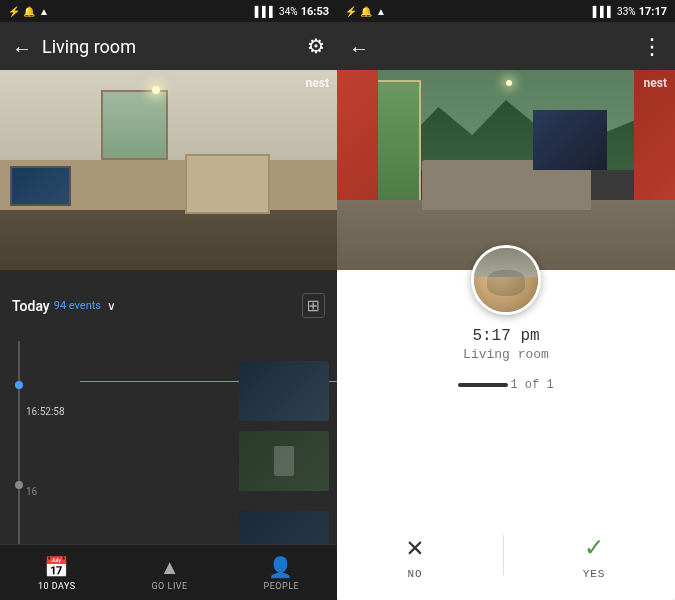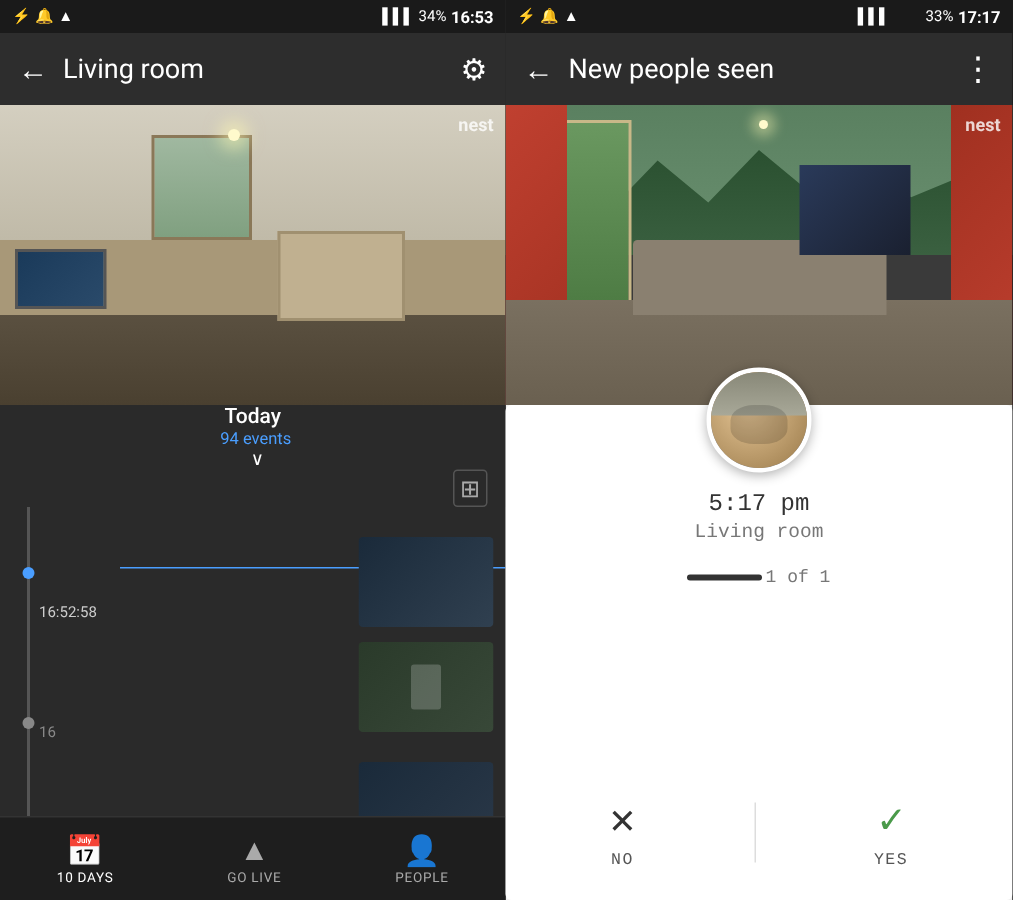--- a/index.html
+++ b/index.html
@@ -134,23 +134,22 @@
     .timeline-section {
       flex: 1;
       background: #2a2a2a;
       position: relative;
       overflow: hidden;
     }
 
     .timeline-header {
       display: flex;
       align-items: center;
-      padding: 0 12px;
+      padding: 23px 12px;
       background: #2a2a2a;
-      flex-direction: column;
     }
 
     .timeline-title {
       color: #fff;
       font-size: 14px;
       font-weight: 500;
     }
 
     .timeline-events {
       color: #4a9eff;
@@ -562,28 +561,27 @@
 <div class="right-panel">
 
   <div class="status-bar-right">
     <div class="status-icons">
       <span>⚡</span>
       <span>🔔</span>
       <span>▲</span>
     </div>
     <div class="status-icons">
       <span style="font-size:10px;">▌▌▌</span>
-      <span style="font-size:10px;color:#fff;margin-left:21px;">33%</span>
+      <span style="font-size:10px;color:#fff;">33%</span>
       <span style="font-size:11px;color:#fff;font-weight:bold;">17:17</span>
     </div>
   </div>
 
   <div class="nav-bar-right">
     <span class="back-arrow">←</span>
-    <span class="nav-title">New people seen</span>
     <span class="more-icon">⋮</span>
   </div>
 
   <div class="right-camera">
     <div class="right-camera-inner">
       <div class="rc-sky"></div>
       <div class="rc-trees"></div>
       <div class="rc-window"></div>
       <div class="rc-curtain-left"></div>
       <div class="rc-curtain-right"></div>

